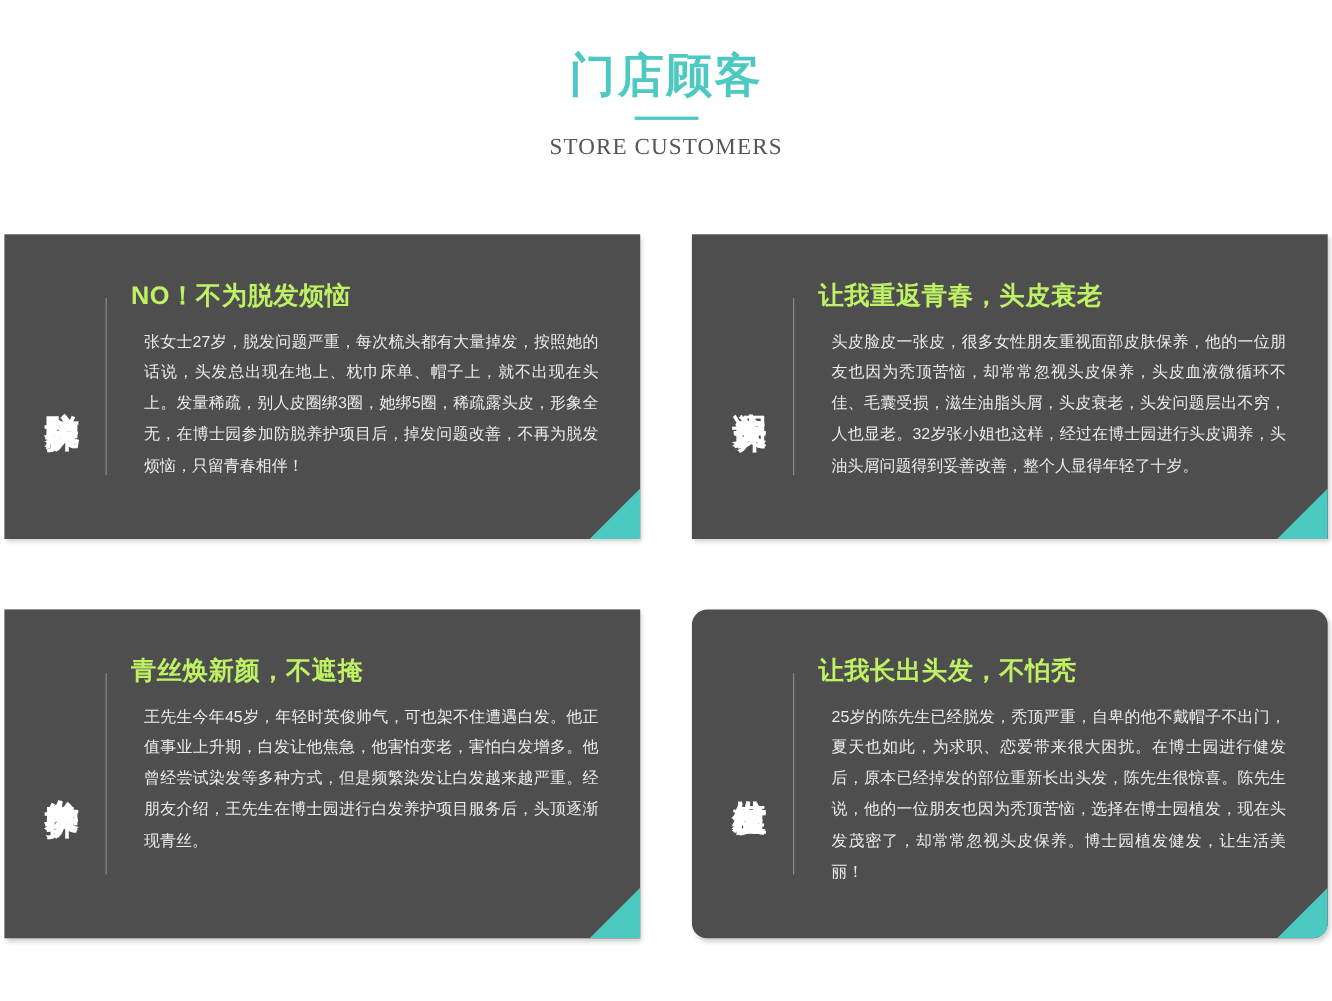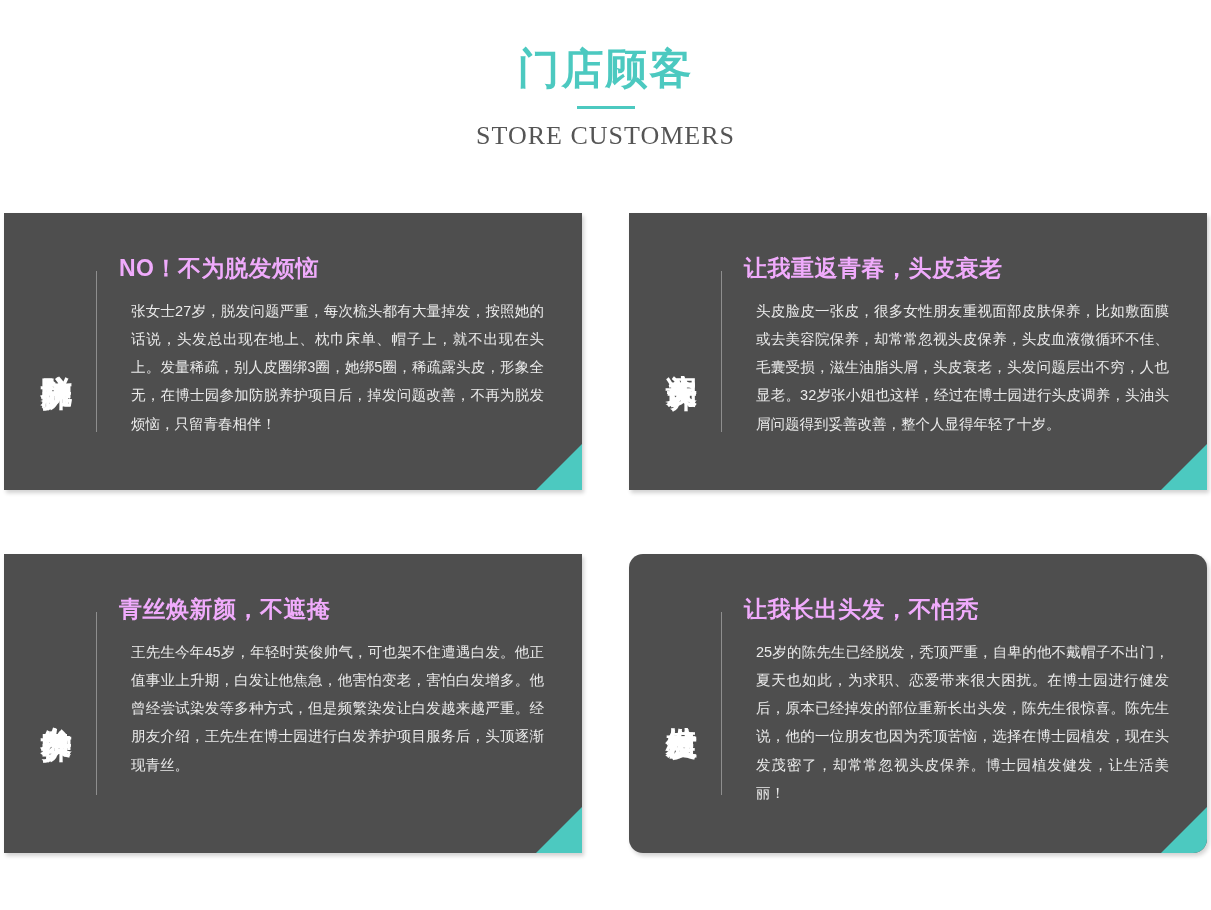--- a/index.html
+++ b/index.html
@@ -33,21 +33,21 @@
   }
   .header-rule {
     width: 58px;
     height: 3px;
     background: #4cc9c0;
     margin: 14px auto 0 auto;
   }
   .header-sub {
     margin-top: 12px;
     font-family: "Liberation Serif", serif;
-    font-size: 26px;
+    font-size: 21px;
     letter-spacing: 1px;
     color: #555555;
   }
 
   
   .grid {
     position: absolute;
     left: 0;
     top: 213px;
     width: 1211px;
@@ -116,21 +116,21 @@
   }
   .card-body {
     flex: 1 1 auto;
     padding: 44px 26px 34px 22px;
     box-sizing: border-box;
     color: #ffffff;
   }
   .card-title {
     font-size: 23px;
     font-weight: bold;
-    color: #f0abfc;
+    color: #bef264;
     letter-spacing: 0.5px;
     margin: 0 0 14px 0;
     line-height: 1.2;
   }
   .card-text {
     font-size: 14.5px;
     line-height: 1.95;
     color: #ebebeb;
     margin: 12px;
     text-align: justify;
@@ -167,21 +167,21 @@
         <div class="corner"></div>
       </div>
 
       <div class="card card-2">
         <div class="card-label">
           <span>头皮调养</span>
         </div>
         <div class="divider"></div>
         <div class="card-body">
           <h3 class="card-title">让我重返青春，头皮衰老</h3>
-          <p class="card-text">头皮脸皮一张皮，很多女性朋友重视面部皮肤保养，比如敷面膜或去美容院保养，却常常忽视头皮保养，头皮血液微循环不佳、毛囊受损，滋生油脂头屑，头皮衰老，头发问题层出不穷，人也显老。32岁张小姐也这样，经过在博士园进行头皮调养，头油头屑问题得到妥善改善，整个人显得年轻了十岁。</p>
+          <p class="card-text">头皮脸皮一张皮，很多女性朋友重视面部皮肤保养，他的一位朋友也因为秃顶苦恼，却常常忽视头皮保养，头皮血液微循环不佳、毛囊受损，滋生油脂头屑，头皮衰老，头发问题层出不穷，人也显老。32岁张小姐也这样，经过在博士园进行头皮调养，头油头屑问题得到妥善改善，整个人显得年轻了十岁。</p>
         </div>
         <div class="corner"></div>
       </div>
 
     </div>
 
     <div class="row row-2">
 
       <div class="card card-3">
         <div class="card-label">

